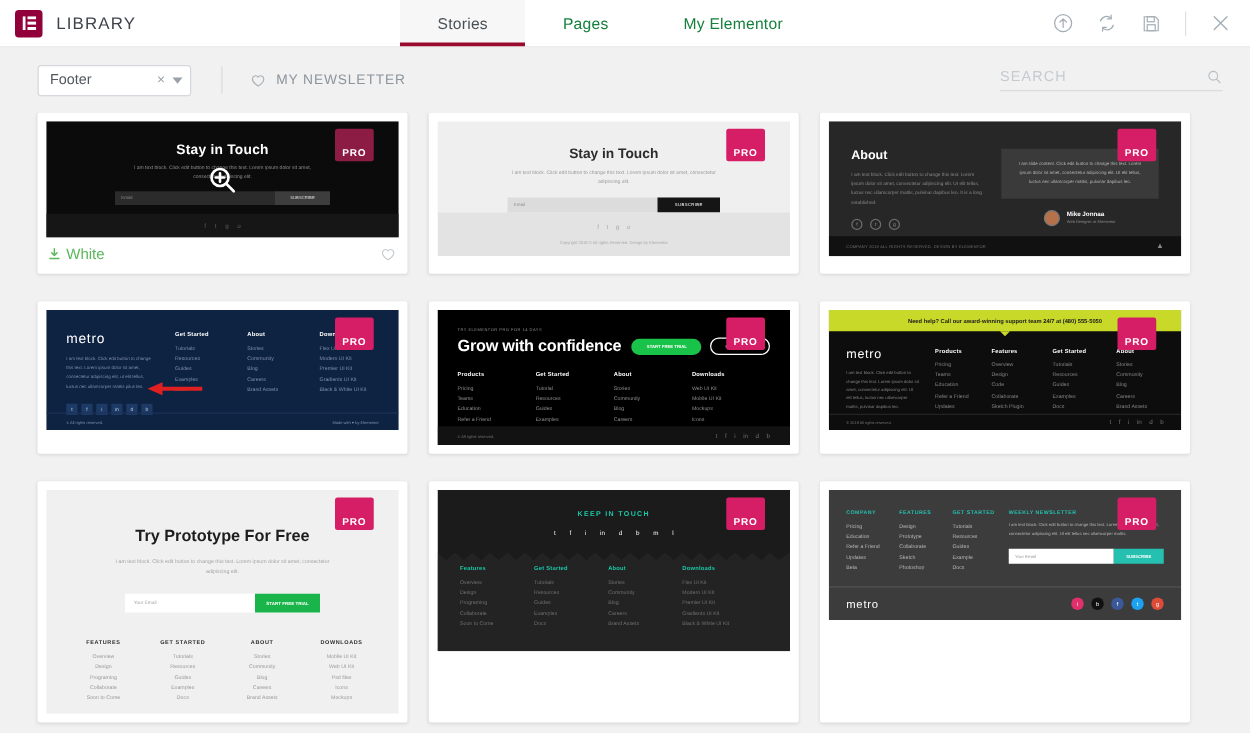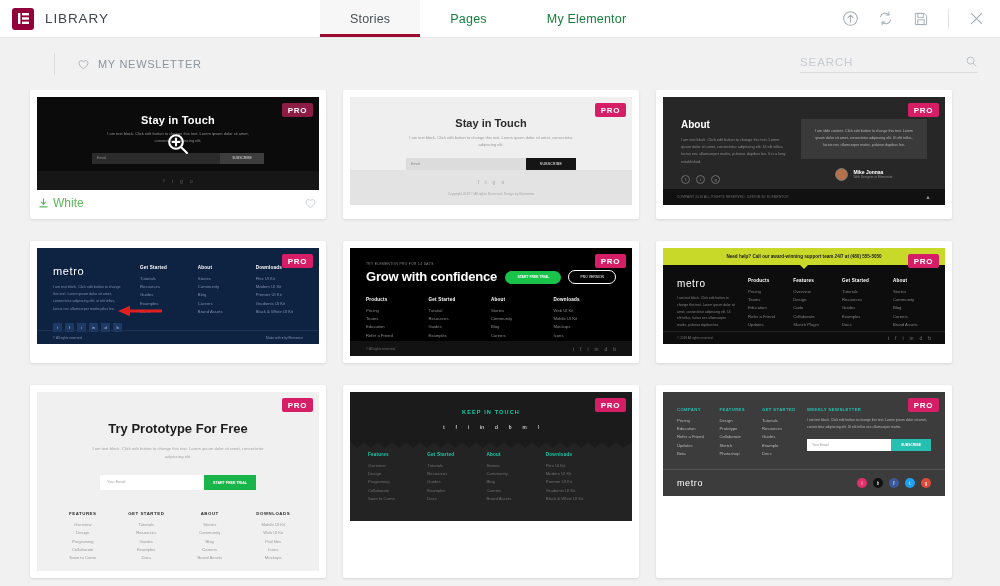--- a/index.html
+++ b/index.html
@@ -72,23 +72,23 @@
   .grid {
     flex: 1 1 auto; overflow: hidden; padding: 0 22px 0 30px;
     display: flex; flex-wrap: wrap; gap: 22px 17px; align-content: flex-start;
   }
   .card {
     width: 296px; background: #fff; border-radius: 2px;
     box-shadow: 0 1px 3px rgba(0,0,0,.11); padding: 7px; position: relative;
   }
   .thumb { position: relative; overflow: hidden; width: 100%; }
   .pro {
-    position: absolute; top: 6px; right: 6px; z-index: 6;
+    position: absolute; top: 6px; right: 20px; z-index: 6;
     background: #d61e67; color: #fff; font-size: 8px; font-weight: bold;
-    letter-spacing: .6px; padding: 3px 6px 2px; border-radius: 2px;
+    letter-spacing: .6px; padding: 15px 6px 2px; border-radius: 2px;
   }
   .pro.dark { background: #8c1c44; }
 
   .card-foot { height: 22px; display: flex; align-items: center; justify-content: space-between; padding: 4px 2px 0; }
   .insert { display: flex; align-items: center; gap: 5px; color: #5bb75b; font-size: 12px; cursor: pointer; }
   .insert svg { display: block; }
   .heart-sm { color: #c4cace; display: flex; cursor: pointer; }
 
   .zoom-ov {
     position: absolute; inset: 0; display: flex; align-items: center; justify-content: center;
@@ -259,20 +259,25 @@
       <div class="hsep"></div>
       <div class="hico">
         <svg width="17" height="17" viewBox="0 0 20 20" fill="none" stroke="currentColor" stroke-width="1.3">
             <path d="M4 4l12 12M16 4L4 16" stroke-linecap="round"></path>
           </svg>
       </div>
     </div>
   </div>
 
   <div class="toolbar">
+    <div class="select-box">
+      <span class="select-val">Footer</span>
+      <span class="select-clear">×</span>
+      <span class="caret"></span>
+    </div>
     <div class="tsep"></div>
     <div class="fav">
       <span class="heart">
         <svg width="13" height="13" viewBox="0 0 20 20" fill="none" stroke="currentColor" stroke-width="1.4">
             <path d="M10 16.5S3 12.4 3 7.9A3.9 3.9 0 0 1 10 5.6 3.9 3.9 0 0 1 17 7.9c0 4.5-7 8.6-7 8.6z" stroke-linejoin="round"></path>
           </svg>
       </span>
       <span class="fav-label">MY NEWSLETTER</span>
     </div>
     <div class="search-wrap">

